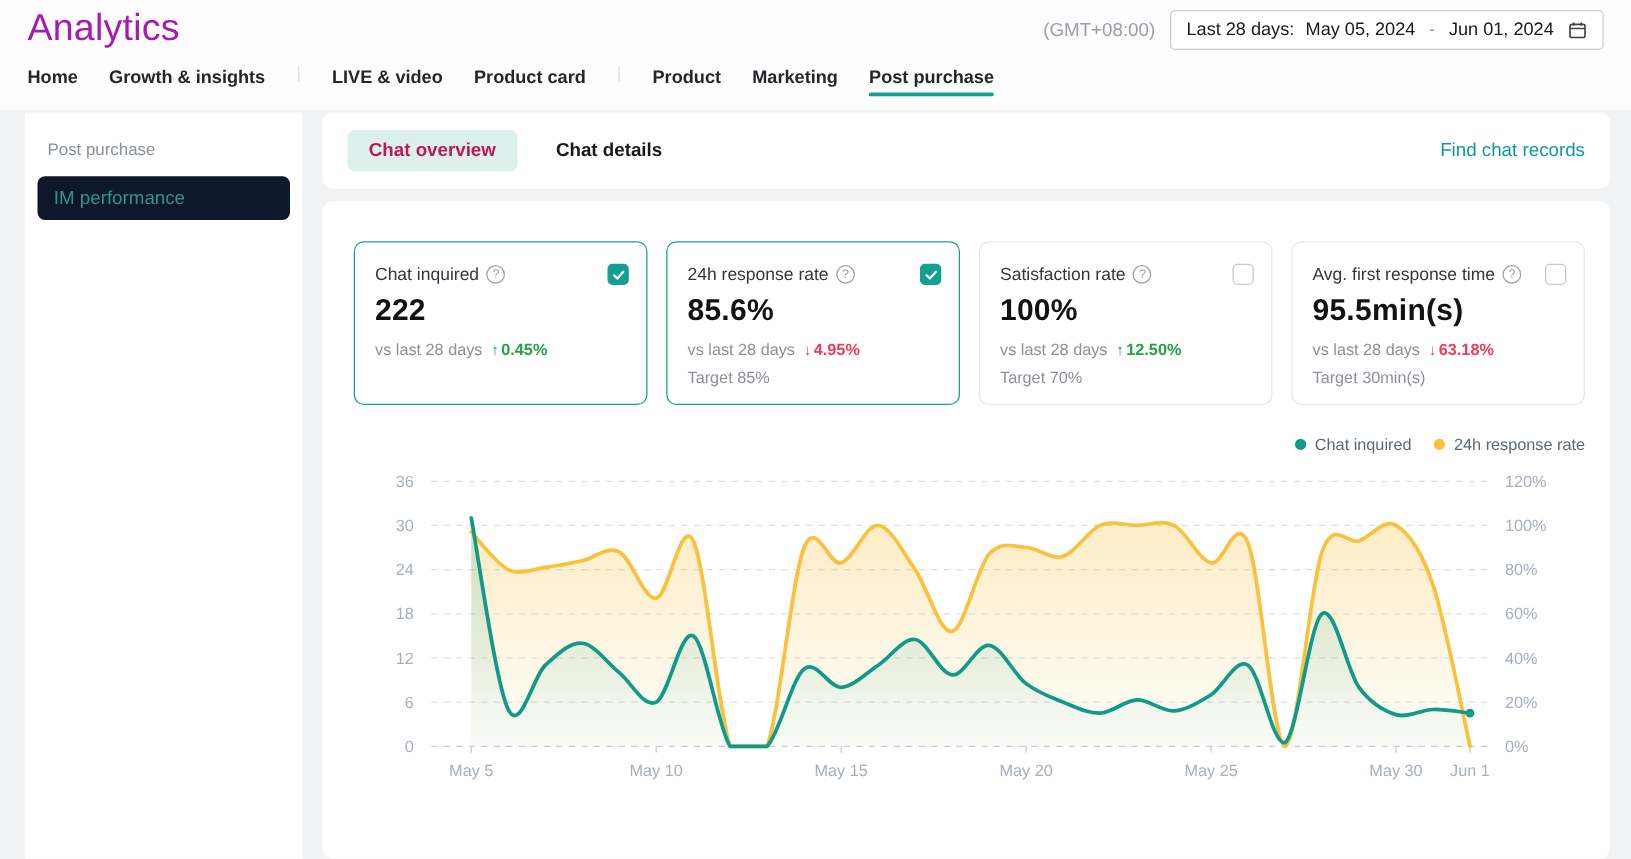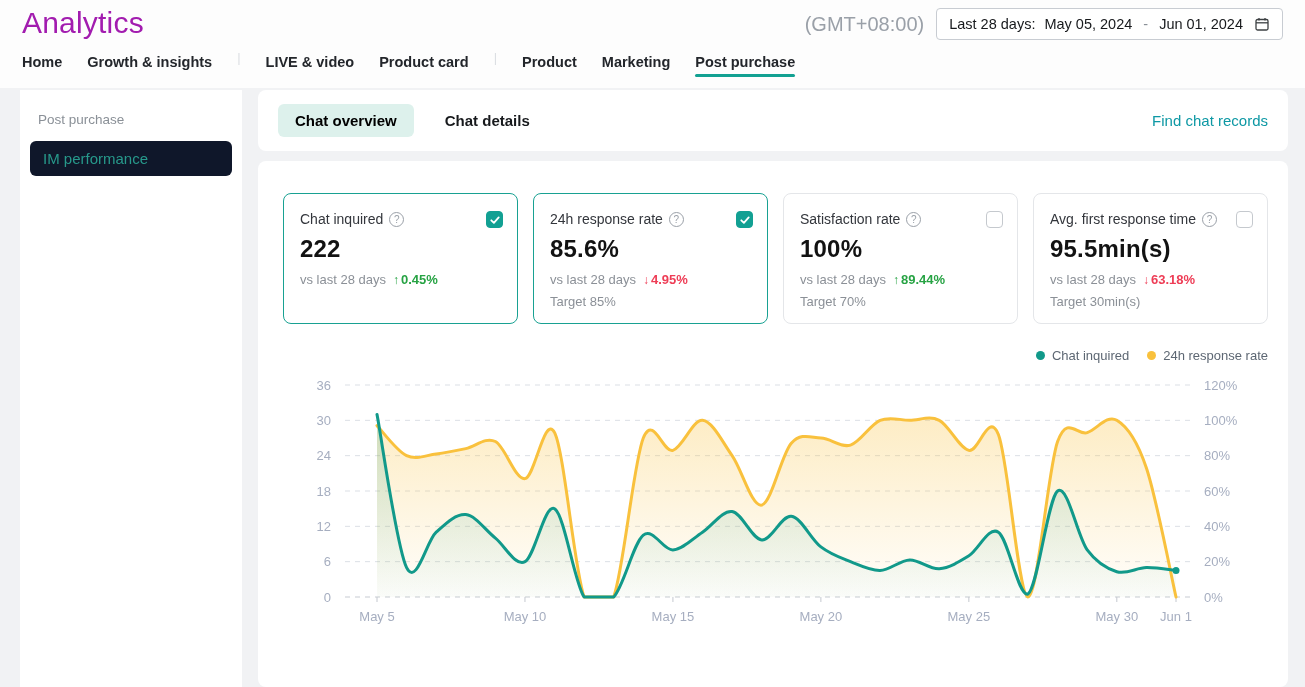--- a/index.html
+++ b/index.html
@@ -7,21 +7,21 @@
   body {
     font-family: "Liberation Sans", sans-serif;
     background: #f1f2f4;
     color: #17191c;
   }
   
   .topbar { background: #fdfdfd; padding: 6px 22px 0 22px; height: 88px; }
   .topbar-row1 { display: flex; justify-content: space-between; align-items: flex-start; }
   .page-title { font-size: 30px; font-weight: 400; color: #a21caf; letter-spacing: .2px; }
   .top-right { display: flex; align-items: center; gap: 12px; margin-top: 2px; }
-  .tz { font-size: 20px; color: #9aa0a8; }
+  .tz { font-size: 15px; color: #9aa0a8; }
   .date-box {
     display: flex; align-items: center; gap: 9px;
     border: 1px solid #c8ccd2; border-radius: 4px; background: #fff;
     padding: 7px 12px; font-size: 14.5px; font-weight: 500; color: #17191c;
     cursor: pointer;
   }
   .date-sep { color: #8a9097; padding: 0 2px; }
   .cal-icon { display: inline-flex; margin-left: 2px; }
   
   .nav { display: flex; gap: 25px; margin-top: 10px; }
@@ -31,21 +31,21 @@
   
   .content { display: flex; gap: 16px; padding: 2px 17px 0 20px; height: 599px; }
   .sidebar { width: 222px; background: #fff; padding: 22px 10px; flex: none; }
   .side-label { font-size: 13.5px; color: #8a9097; padding: 0 8px 14px; }
   .side-item { font-size: 15px; color: #17191c; font-weight: 500; padding: 9px 13px; border-radius: 6px; margin-bottom: 4px; cursor: pointer; }
   .side-item.selected { background: #0f172a; color: #27998b; }
   .main { flex: 1; display: flex; flex-direction: column; gap: 10px; }
   
   .tabs-card { background: #fff; border-radius: 8px; padding: 14px 20px; display: flex; align-items: center; flex: none; }
   .pill-tab { font-size: 15px; font-weight: 700; color: #17191c; padding: 8px 17px; border-radius: 6px; cursor: pointer; }
-  .pill-tab.active { background: #ddf1ec; color: #000000; }
+  .pill-tab.active { background: #ddf1ec; color: #be185d; }
   .pill-tab + .pill-tab { margin-left: 14px; }
   .spacer { flex: 1; }
   .find-link { font-size: 15px; color: #0d98a4; font-weight: 500; cursor: pointer; }
   
   .chart-card { background: #fff; border-radius: 8px; padding: 32px 20px 18px 25px; flex: 1; }
   .metric-row { display: flex; gap: 15px; }
   .metric-card {
     flex: 1; border: 1px solid #e4e6e9; border-radius: 8px;
     padding: 17px 14px 14px 16px; min-height: 128px; background: #fff; cursor: pointer;
   }
@@ -189,21 +189,21 @@
             </span>
             <span class="checkbox">
               
             </span>
           </div>
           <div class="m-value">100%</div>
           <div class="m-vs">
             <span>vs last 28 days</span>
             <span class="delta green">
               <span class="delta-arrow">↑</span>
-              <span>89.44%</span>
+              <span>12.50%</span>
             </span>
           </div>
           <div class="m-target">
             <span>Target</span> <span>70%</span>
           </div>
         </div>
 
         <div class="metric-card">
           <div class="m-head">
             <span class="m-title">

